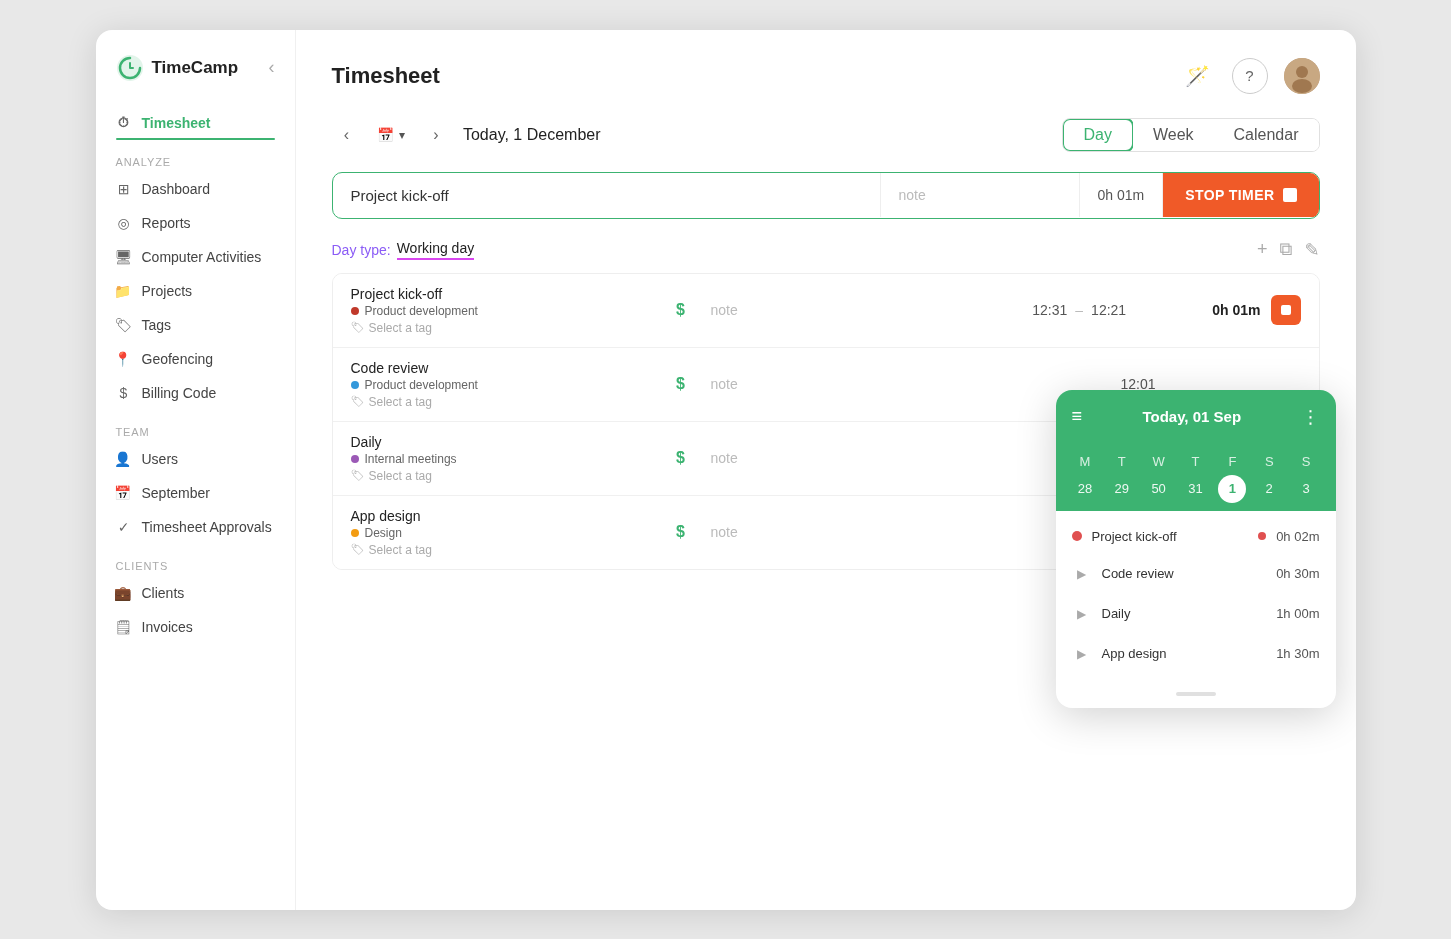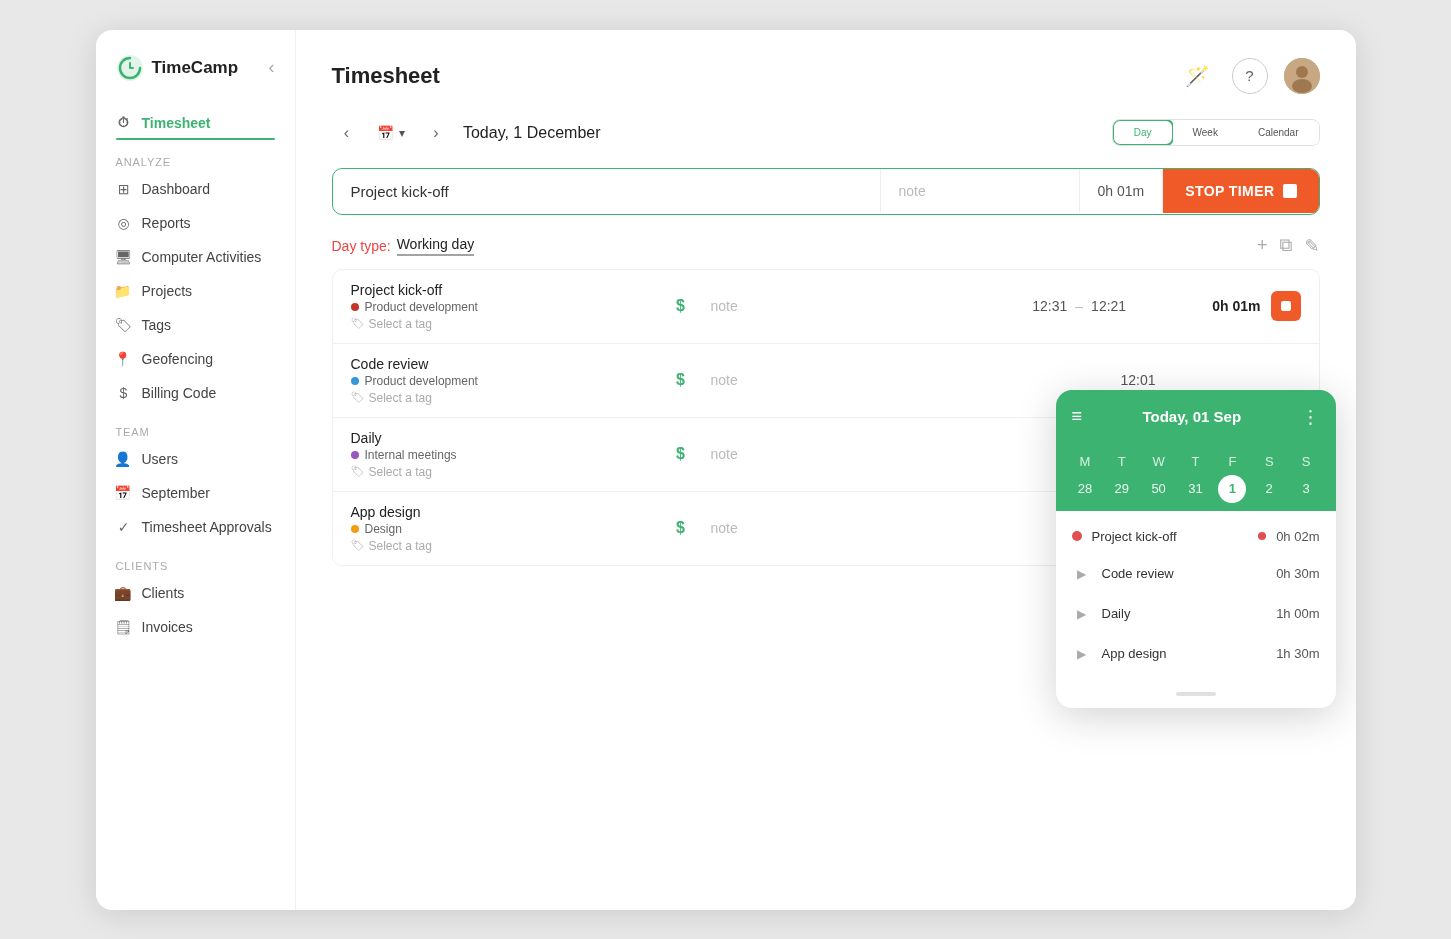--- a/index.html
+++ b/index.html
@@ -21,33 +21,33 @@
     .main-title { font-size: 22px; font-weight: 600; color: #222; }
     .header-actions { display: flex; align-items: center; gap: 16px; }
     .header-icon-btn { width: 36px; height: 36px; border-radius: 50%; display: flex; align-items: center; justify-content: center; cursor: pointer; color: #666; font-size: 18px; }
     .avatar { width: 36px; height: 36px; border-radius: 50%; background: #c0a080; overflow: hidden; cursor: pointer; display: flex; align-items: center; justify-content: center; color: #fff; font-size: 14px; font-weight: 600; }
     
     .date-nav { display: flex; align-items: center; gap: 8px; margin-bottom: 20px; }
     .date-nav-btn { width: 30px; height: 30px; border: none; background: none; cursor: pointer; color: #666; font-size: 16px; display: flex; align-items: center; justify-content: center; border-radius: 6px; }
     .date-calendar-btn { display: flex; align-items: center; gap: 4px; cursor: pointer; padding: 4px 8px; border-radius: 6px; color: #555; font-size: 14px; }
     .date-label { font-size: 16px; font-weight: 500; color: #222; margin-left: 4px; }
     .view-tabs { display: flex; margin-left: auto; border: 1px solid #e0e0e0; border-radius: 8px; overflow: hidden; }
-    .view-tab { padding: 6px 20px; font-size: 10px; cursor: pointer; color: #555; background: #fff; border: none; }
+    .view-tab { padding: 6px 20px; font-size: 16px; cursor: pointer; color: #555; background: #fff; border: none; }
     .view-tab.active { color: #3cb371; border: 2px solid #3cb371; border-radius: 8px; font-weight: 500; margin: -1px; }
     
     .timer-bar { display: flex; align-items: center; border: 1.5px solid #3cb371; border-radius: 10px; padding: 0; margin-bottom: 20px; overflow: hidden; }
     .timer-input { flex: 1; border: none; outline: none; padding: 14px 18px; font-size: 15px; color: #333; background: transparent; }
     .timer-note { flex: 0 0 200px; padding: 14px 18px; color: #bbb; font-size: 14px; border-left: 1px solid #eee; border-right: 1px solid #eee; }
     .timer-duration { padding: 14px 18px; font-size: 14px; color: #555; font-weight: 500; border-right: 1px solid #eee; }
     .stop-timer-btn { background: #f05a28; color: #fff; border: none; padding: 14px 22px; font-size: 14px; font-weight: 700; cursor: pointer; display: flex; align-items: center; gap: 8px; letter-spacing: 0.03em; }
     .stop-icon { width: 14px; height: 14px; background: #fff; border-radius: 2px; display: inline-block; }
     
     .day-type-bar { display: flex; align-items: center; margin-bottom: 12px; }
-    .day-type-label { font-size: 14px; color: #ef4444; }
-    .day-type-value { font-size: 14px; color: #222; font-weight: 500; margin-left: 6px; border-bottom: 2px solid #a3a3a3; padding-bottom: 2px; }
+    .day-type-label { font-size: 14px; color: #8b5cf6; }
+    .day-type-value { font-size: 14px; color: #222; font-weight: 500; margin-left: 6px; border-bottom: 2px solid #d946ef; padding-bottom: 2px; }
     .day-type-actions { margin-left: auto; display: flex; gap: 12px; }
     .day-type-action { color: #aaa; cursor: pointer; font-size: 18px; }
     
     .entries { display: flex; flex-direction: column; gap: 0; border: 1px solid #eee; border-radius: 10px; overflow: hidden; }
     .entry-row { display: flex; align-items: center; padding: 12px 18px; border-bottom: 1px solid #f0f0f0; background: #fff; }
     .entry-row:last-child { border-bottom: none; }
     .entry-info { flex: 0 0 300px; }
     .entry-name { font-size: 14px; font-weight: 500; color: #222; }
     .entry-project { display: flex; align-items: center; gap: 6px; margin-top: 2px; font-size: 12px; color: #666; }
     .entry-dot { width: 8px; height: 8px; border-radius: 50%; display: inline-block; }

